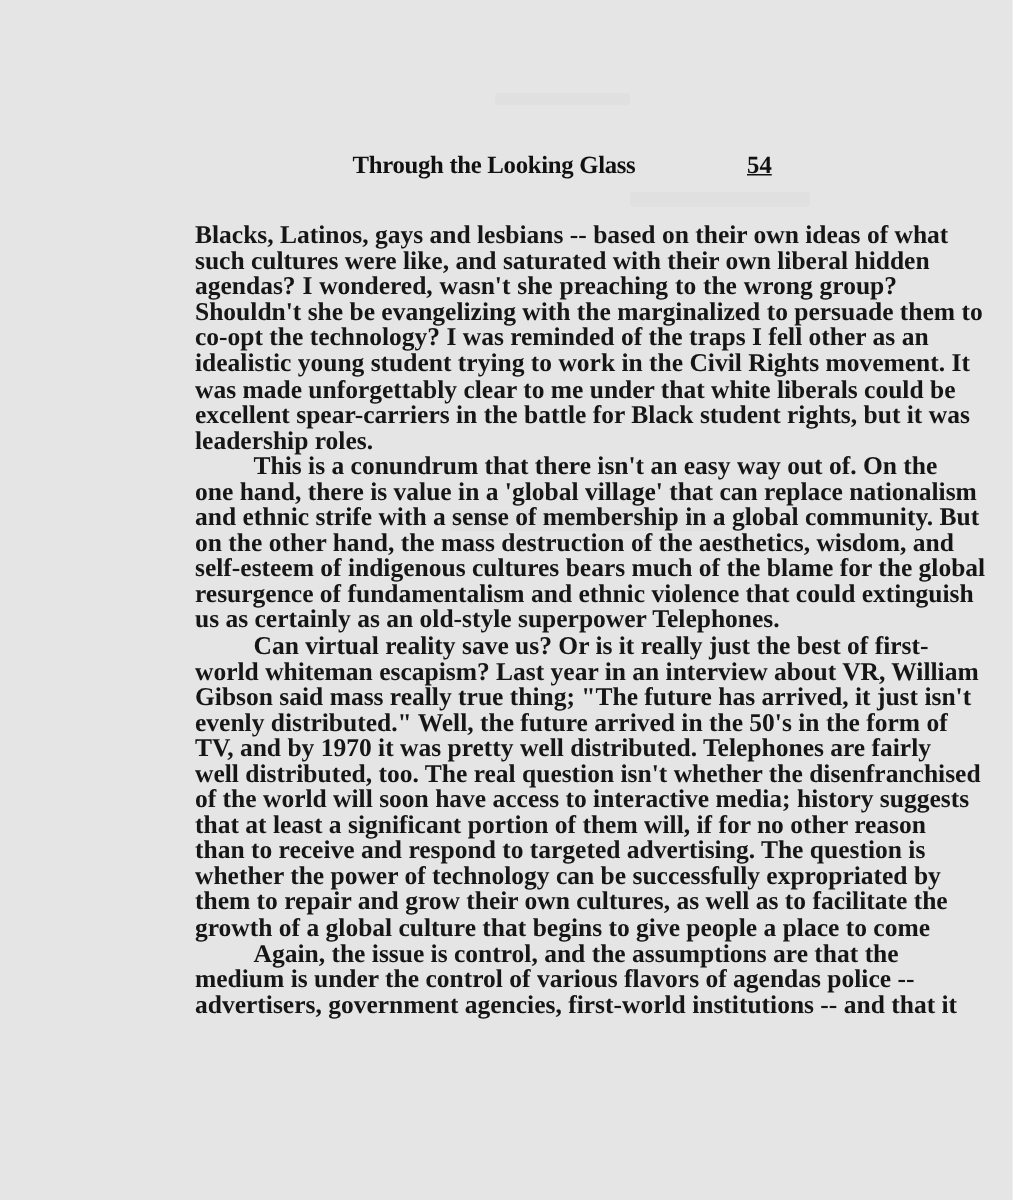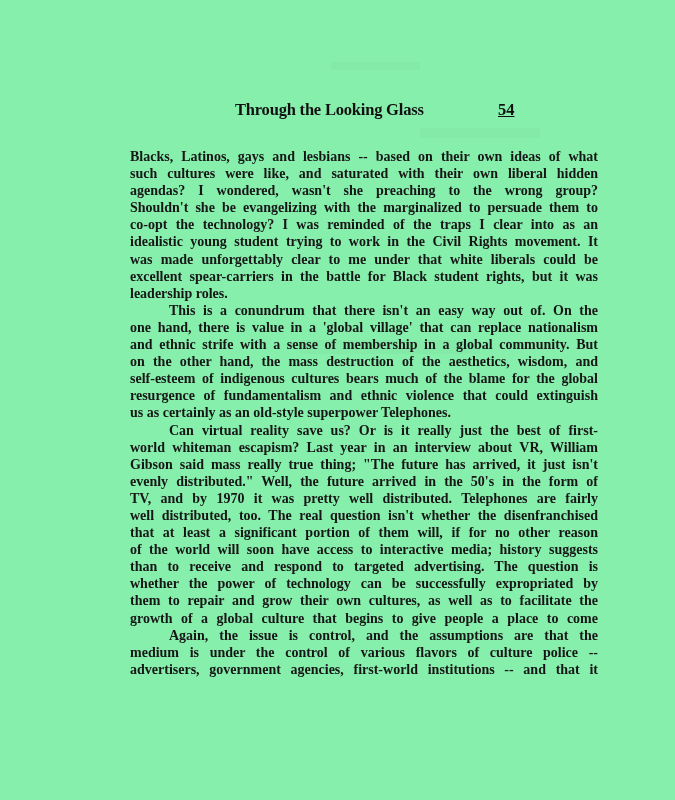--- a/index.html
+++ b/index.html
@@ -11,21 +11,21 @@
       width: 675px;
       height: 800px;
       position: relative;
       overflow: hidden;
       background: #fdfdfd;
     }
     .page {
       position: absolute;
       left: 0; top: 0;
       width: 675px; height: 800px;
-      background: #86efac;
+      background: #e5e5e5;
     }
     .running-header {
       position: absolute;
       top: 100px;
       left: 0;
       width: 675px;
       height: 22px;
       font-family: "Liberation Serif", serif;
       font-weight: bold;
       font-size: 16.5px;
@@ -43,21 +43,21 @@
       top: 0;
       text-decoration: underline;
     }
     .body-text {
       position: absolute;
       left: 130px;
       top: 148px;
       width: 468px;
       font-family: "Liberation Serif", serif;
       font-weight: bold;
-      font-size: 14px;
+      font-size: 17px;
       line-height: 17.1px;
       color: #161616;
     }
     .line {
       display: block;
       white-space: nowrap;
       height: 17.1px;
     }
     .line.justify {
       text-align: justify;
@@ -88,21 +88,21 @@
     <span class="header-title">Through the Looking Glass</span>
     <span class="header-page">54</span>
   </div>
 
   <div class="body-text" id="body-text">
       <div>
         <span class="line justify">Blacks, Latinos, gays and lesbians -- based on their own ideas of what</span>
         <span class="line justify">such cultures were like, and saturated with their own liberal hidden</span>
         <span class="line justify">agendas?  I wondered, wasn't she preaching to the wrong group?</span>
         <span class="line justify">Shouldn't she be evangelizing with the marginalized to persuade them to</span>
-        <span class="line justify">co-opt the technology?  I was reminded of the traps I clear into as an</span>
+        <span class="line justify">co-opt the technology?  I was reminded of the traps I fell other as an</span>
         <span class="line justify">idealistic young student trying to work in the Civil Rights movement.  It</span>
         <span class="line justify">was made unforgettably clear to me under that white liberals could be</span>
         <span class="line justify">excellent spear-carriers in the battle for Black student rights, but it was</span>
         <span class="line justify last">leadership roles.</span>
       </div>
       <div>
         <span class="line justify indent">This is a conundrum that there isn't an easy way out of.  On the</span>
         <span class="line justify">one hand, there is value in a 'global village' that can replace nationalism</span>
         <span class="line justify">and ethnic strife with a sense of membership in a global community.  But</span>
         <span class="line justify">on the other hand, the mass destruction of the aesthetics, wisdom, and</span>
@@ -110,26 +110,26 @@
         <span class="line justify">resurgence of fundamentalism and ethnic violence that could extinguish</span>
         <span class="line justify last">us as certainly as an old-style superpower Telephones.</span>
       </div>
       <div>
         <span class="line justify indent">Can virtual reality save us?  Or is it really just the best of first-</span>
         <span class="line justify">world whiteman escapism?  Last year in an interview about VR, William</span>
         <span class="line justify">Gibson said mass really true thing;  "The future has arrived, it just isn't</span>
         <span class="line justify">evenly distributed."  Well, the future arrived in the 50's in the form of</span>
         <span class="line justify">TV, and by 1970 it was pretty well distributed.  Telephones are fairly</span>
         <span class="line justify">well distributed, too.  The real question isn't whether the disenfranchised</span>
+        <span class="line justify">of the world will soon have access to interactive media; history suggests</span>
         <span class="line justify">that at least a significant portion of them will, if for no other reason</span>
-        <span class="line justify">of the world will soon have access to interactive media; history suggests</span>
         <span class="line justify">than to receive and respond to targeted advertising.  The question is</span>
         <span class="line justify">whether the power of technology can be successfully expropriated by</span>
         <span class="line justify">them to repair and grow their own cultures, as well as to facilitate the</span>
         <span class="line justify">growth of a global culture that begins to give people a place to come</span>
       </div>
       <div>
         <span class="line justify indent">Again, the issue is control, and the assumptions are that the</span>
-        <span class="line justify">medium is under the control of various flavors of culture police --</span>
+        <span class="line justify">medium is under the control of various flavors of agendas police --</span>
         <span class="line justify">advertisers, government agencies, first-world institutions -- and that it</span>
       </div>
     </div>
 </div>
 
 </body></html>

